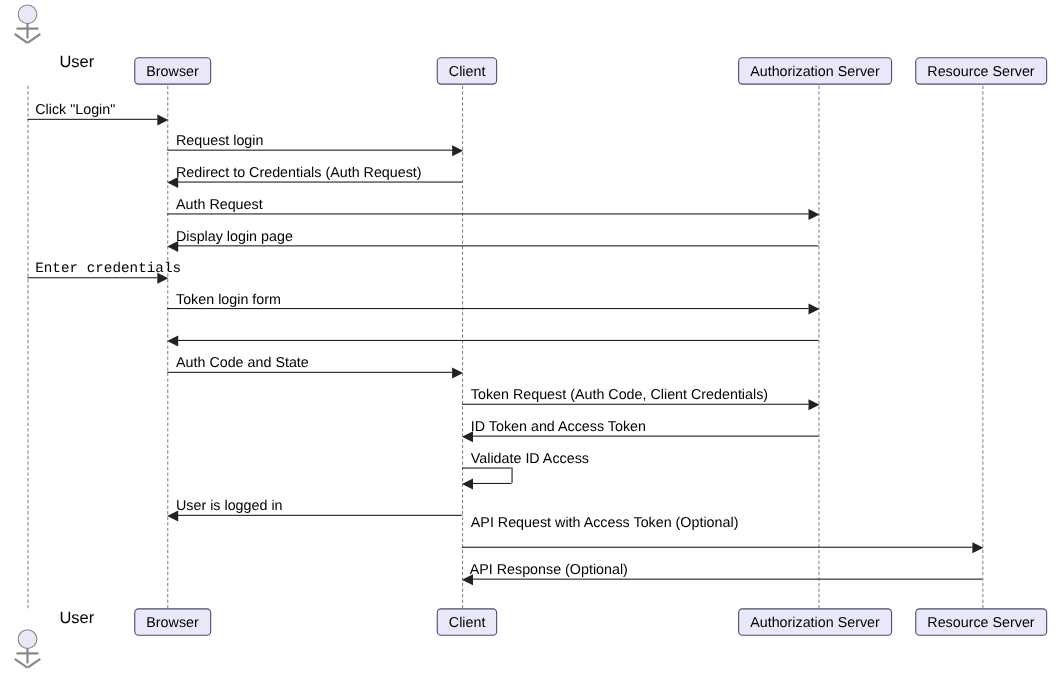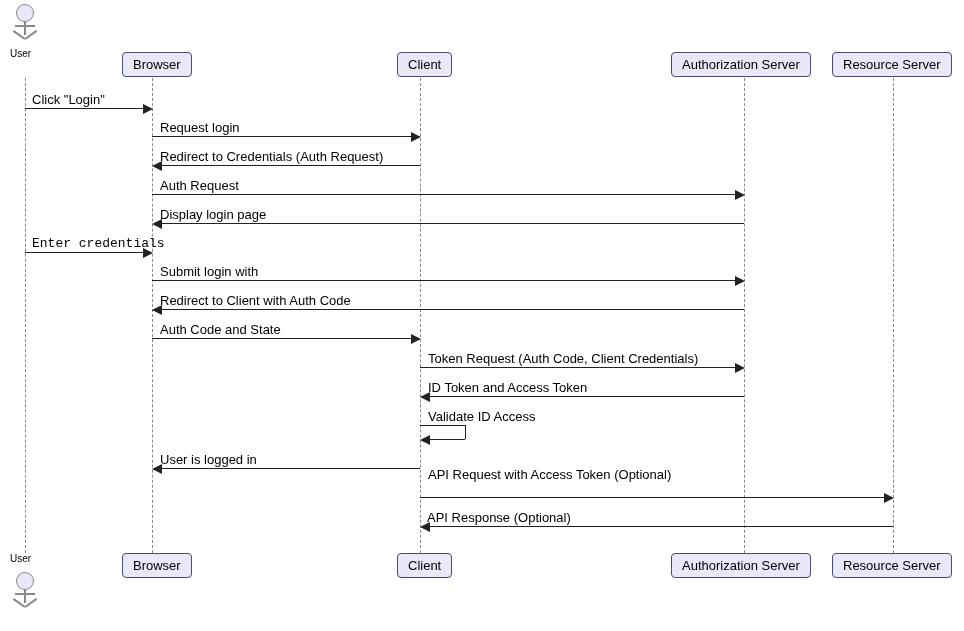--- a/index.html
+++ b/index.html
@@ -39,22 +39,23 @@
   .actor-leg-l, .actor-leg-r {
     position: absolute;
     width: 14px;
     height: 1.5px;
     background: #888;
   }
   .actor-leg-l { transform: rotate(35deg); transform-origin: right center; }
   .actor-leg-r { transform: rotate(-35deg); transform-origin: left center; }
   .actor-label {
     position: absolute;
-    font-size: 10px;
+    font-size: 15px;
     text-align: center;
+    margin-left: 44px;
   }
   
   .participant {
     position: absolute;
     background: #e8e8f8;
     border: 1.2px solid #4a4a77;
     border-radius: 4px;
     padding: 4px 10px;
     text-align: center;
     font-size: 13px;
@@ -145,25 +146,24 @@
   <div class="arrow-r" style="left:735px; top:189.5px;"></div>
 
   <div class="msg-label" style="left:160px; top:207px;">Display login page</div>
   <div class="msg" style="left:161px; top:223px; width:583px;"></div>
   <div class="arrow-l" style="left:152px; top:218.5px;"></div>
 
   <div class="msg-label" style="left:32px; top:236px;font-family:Liberation Mono, monospace;">Enter credentials</div>
   <div class="msg" style="left:25px; top:252px; width:118px;"></div>
   <div class="arrow-r" style="left:143px; top:247.5px;"></div>
 
-  <div class="msg-label" style="left:160px; top:264px;">Submit login with</div>
+  <div class="msg-label" style="left:160px; top:264px;">Token login form</div>
   <div class="msg" style="left:152px; top:280px; width:583px;"></div>
   <div class="arrow-r" style="left:735px; top:275.5px;"></div>
 
-  <div class="msg-label" style="left:160px; top:293px;">Redirect to Client with Auth Code</div>
   <div class="msg" style="left:161px; top:309px; width:583px;"></div>
   <div class="arrow-l" style="left:152px; top:304.5px;"></div>
 
   <div class="msg-label" style="left:160px; top:322px;text-align:right;">Auth Code and State</div>
   <div class="msg" style="left:152px; top:338px; width:259px;"></div>
   <div class="arrow-r" style="left:411px; top:333.5px;"></div>
 
   <div class="msg-label" style="left:428px; top:351px;">Token Request (Auth Code, Client Credentials)</div>
   <div class="msg" style="left:420px; top:367px; width:315px;"></div>
   <div class="arrow-r" style="left:735px; top:362.5px;"></div>

